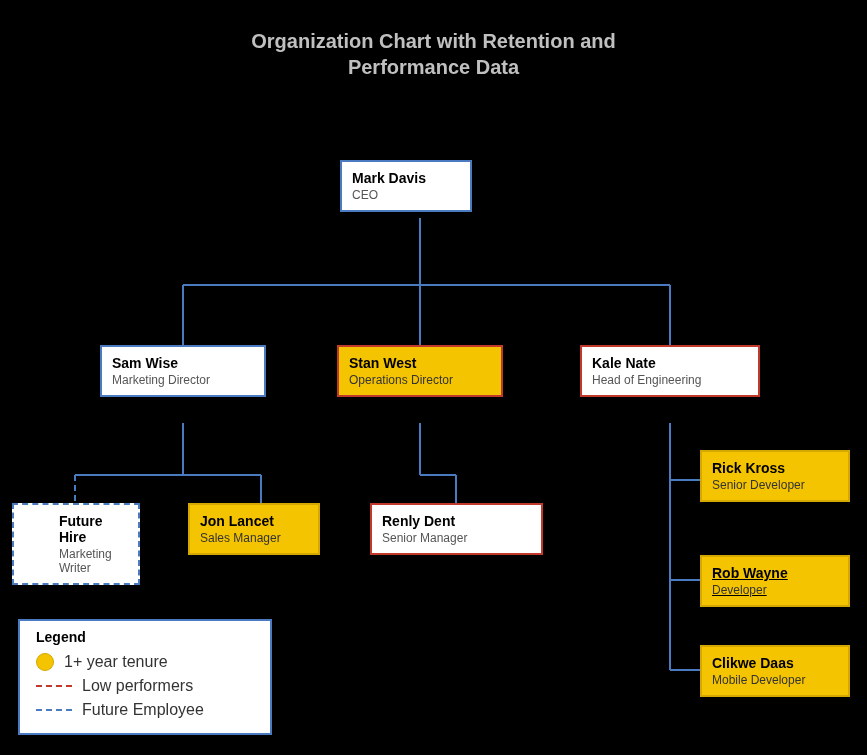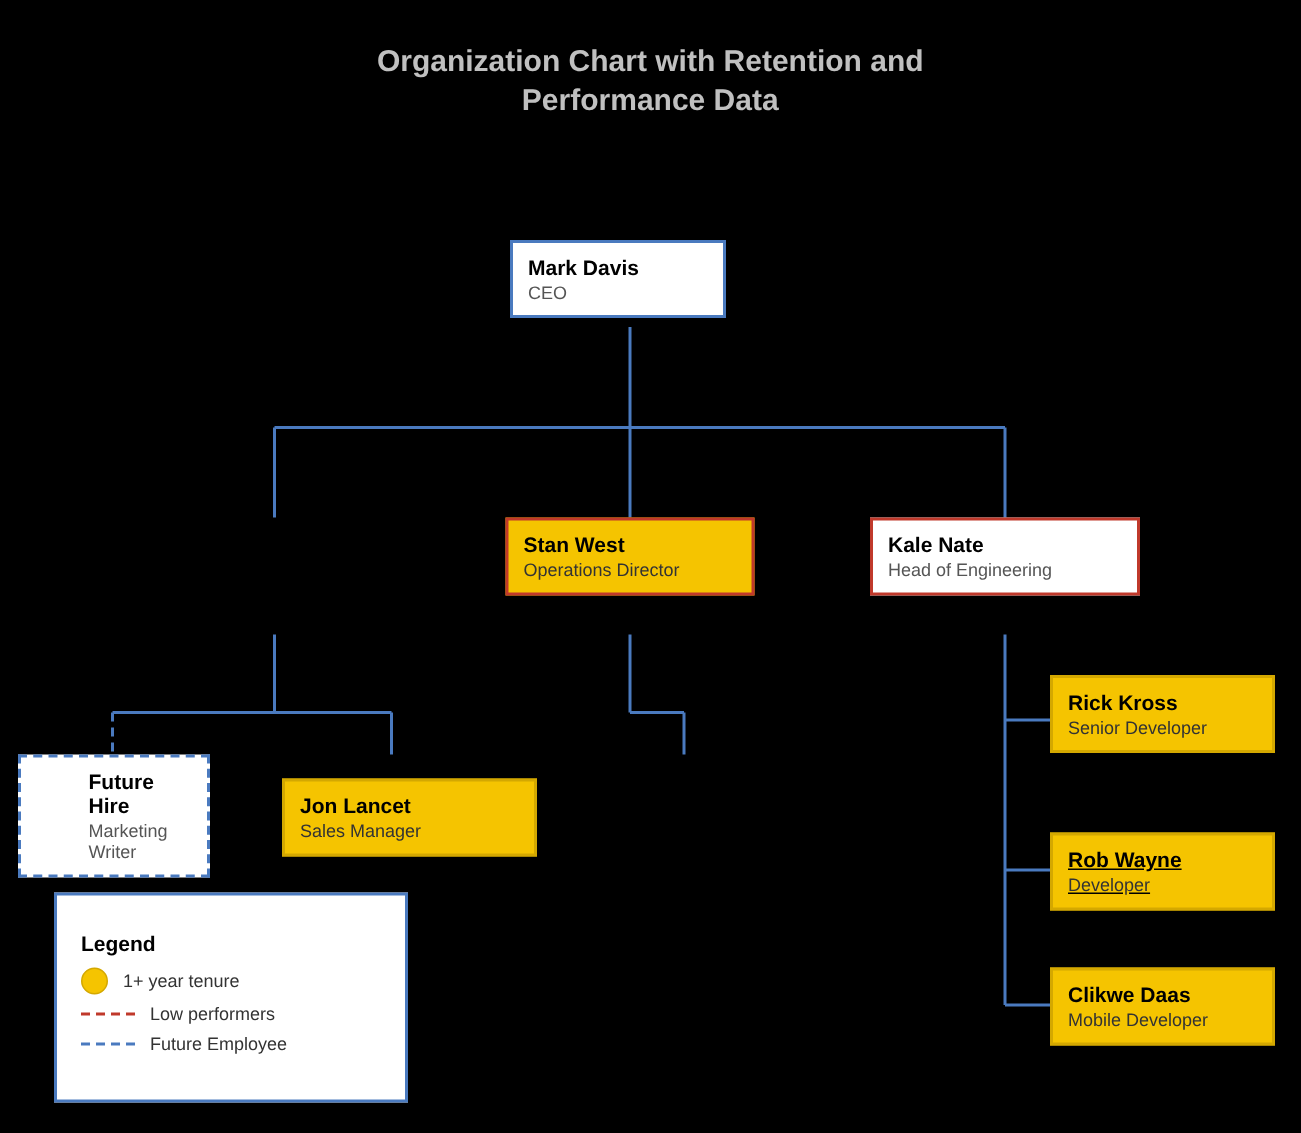--- a/index.html
+++ b/index.html
@@ -81,39 +81,39 @@
     
     .node.dashed {
       border: 2px dashed #4a7abf;
       background: #fff;
     }
 
     
     .legend {
       position: absolute;
       bottom: 20px;
-      left: 36px;
+      left: 18px;
       border: 2px solid #4a7abf;
       background: #fff;
-      padding: 24px 16px;
-      width: 236px;
+      padding: 8px 16px;
+      width: 254px;
     }
 
     .legend-title {
       font-size: 14px;
       font-weight: bold;
       color: #000;
       margin-bottom: 8px;
     }
 
     .legend-item {
       display: flex;
       align-items: center;
       margin-bottom: 6px;
-      font-size: 12px;
+      font-size: 16px;
       color: #333;
     }
 
     .legend-icon {
       margin-right: 10px;
       flex-shrink: 0;
     }
 
     .legend-circle {
       width: 18px;
@@ -173,46 +173,54 @@
 
     <line x1="670" y1="310" x2="670" y2="530" stroke="#4a7abf" stroke-width="2"></line>
 
     <line x1="670" y1="340" x2="700" y2="340" stroke="#4a7abf" stroke-width="2"></line>
 
     <line x1="670" y1="440" x2="700" y2="440" stroke="#4a7abf" stroke-width="2"></line>
 
     <line x1="670" y1="530" x2="700" y2="530" stroke="#4a7abf" stroke-width="2"></line>
   </svg>
 
-  <div class="node" style="left:340px; top:20px; width:144px;">
+  <div class="node" style="left:340px; top:20px; width:132px;">
     <div class="name">Mark Davis</div>
     <div class="role">CEO</div>
   </div>
 
+  <div class="node" style="left:100px; top:205px; width:166px;">
+    <div class="name">Sam Wise</div>
+    <div class="role">Marketing Director</div>
+  </div>
 
   <div class="node red-border" style="left:580px; top:205px; width:180px;">
     <div class="name">Kale Nate</div>
     <div class="role">Head of Engineering</div>
   </div>
 
   <div class="node yellow red-border" style="left:337px; top:205px; width:166px;">
     <div class="name">Stan West</div>
     <div class="role">Operations Director</div>
   </div>
 
   <div class="node dashed" style="left:12px; top:363px; width:128px;padding-left:45px;">
     <div class="name">Future Hire</div>
     <div class="role">Marketing Writer</div>
   </div>
 
-  <div class="node yellow" style="left:188px; top:379px; width:170px;">
+  <div class="node yellow" style="left:188px; top:363px; width:132px;">
     <div class="name">Jon Lancet</div>
     <div class="role">Sales Manager</div>
   </div>
 
+  <div class="node red-border" style="left:370px; top:363px; width:173px;">
+    <div class="name">Renly Dent</div>
+    <div class="role">Senior Manager</div>
+  </div>
 
   <div class="node yellow" style="left:700px; top:310px; width:150px;">
     <div class="name">Rick Kross</div>
     <div class="role">Senior Developer</div>
   </div>
 
   <div class="node yellow" style="left:700px; top:415px; width:150px;text-decoration:underline;">
     <div class="name">Rob Wayne</div>
     <div class="role">Developer</div>
   </div>

